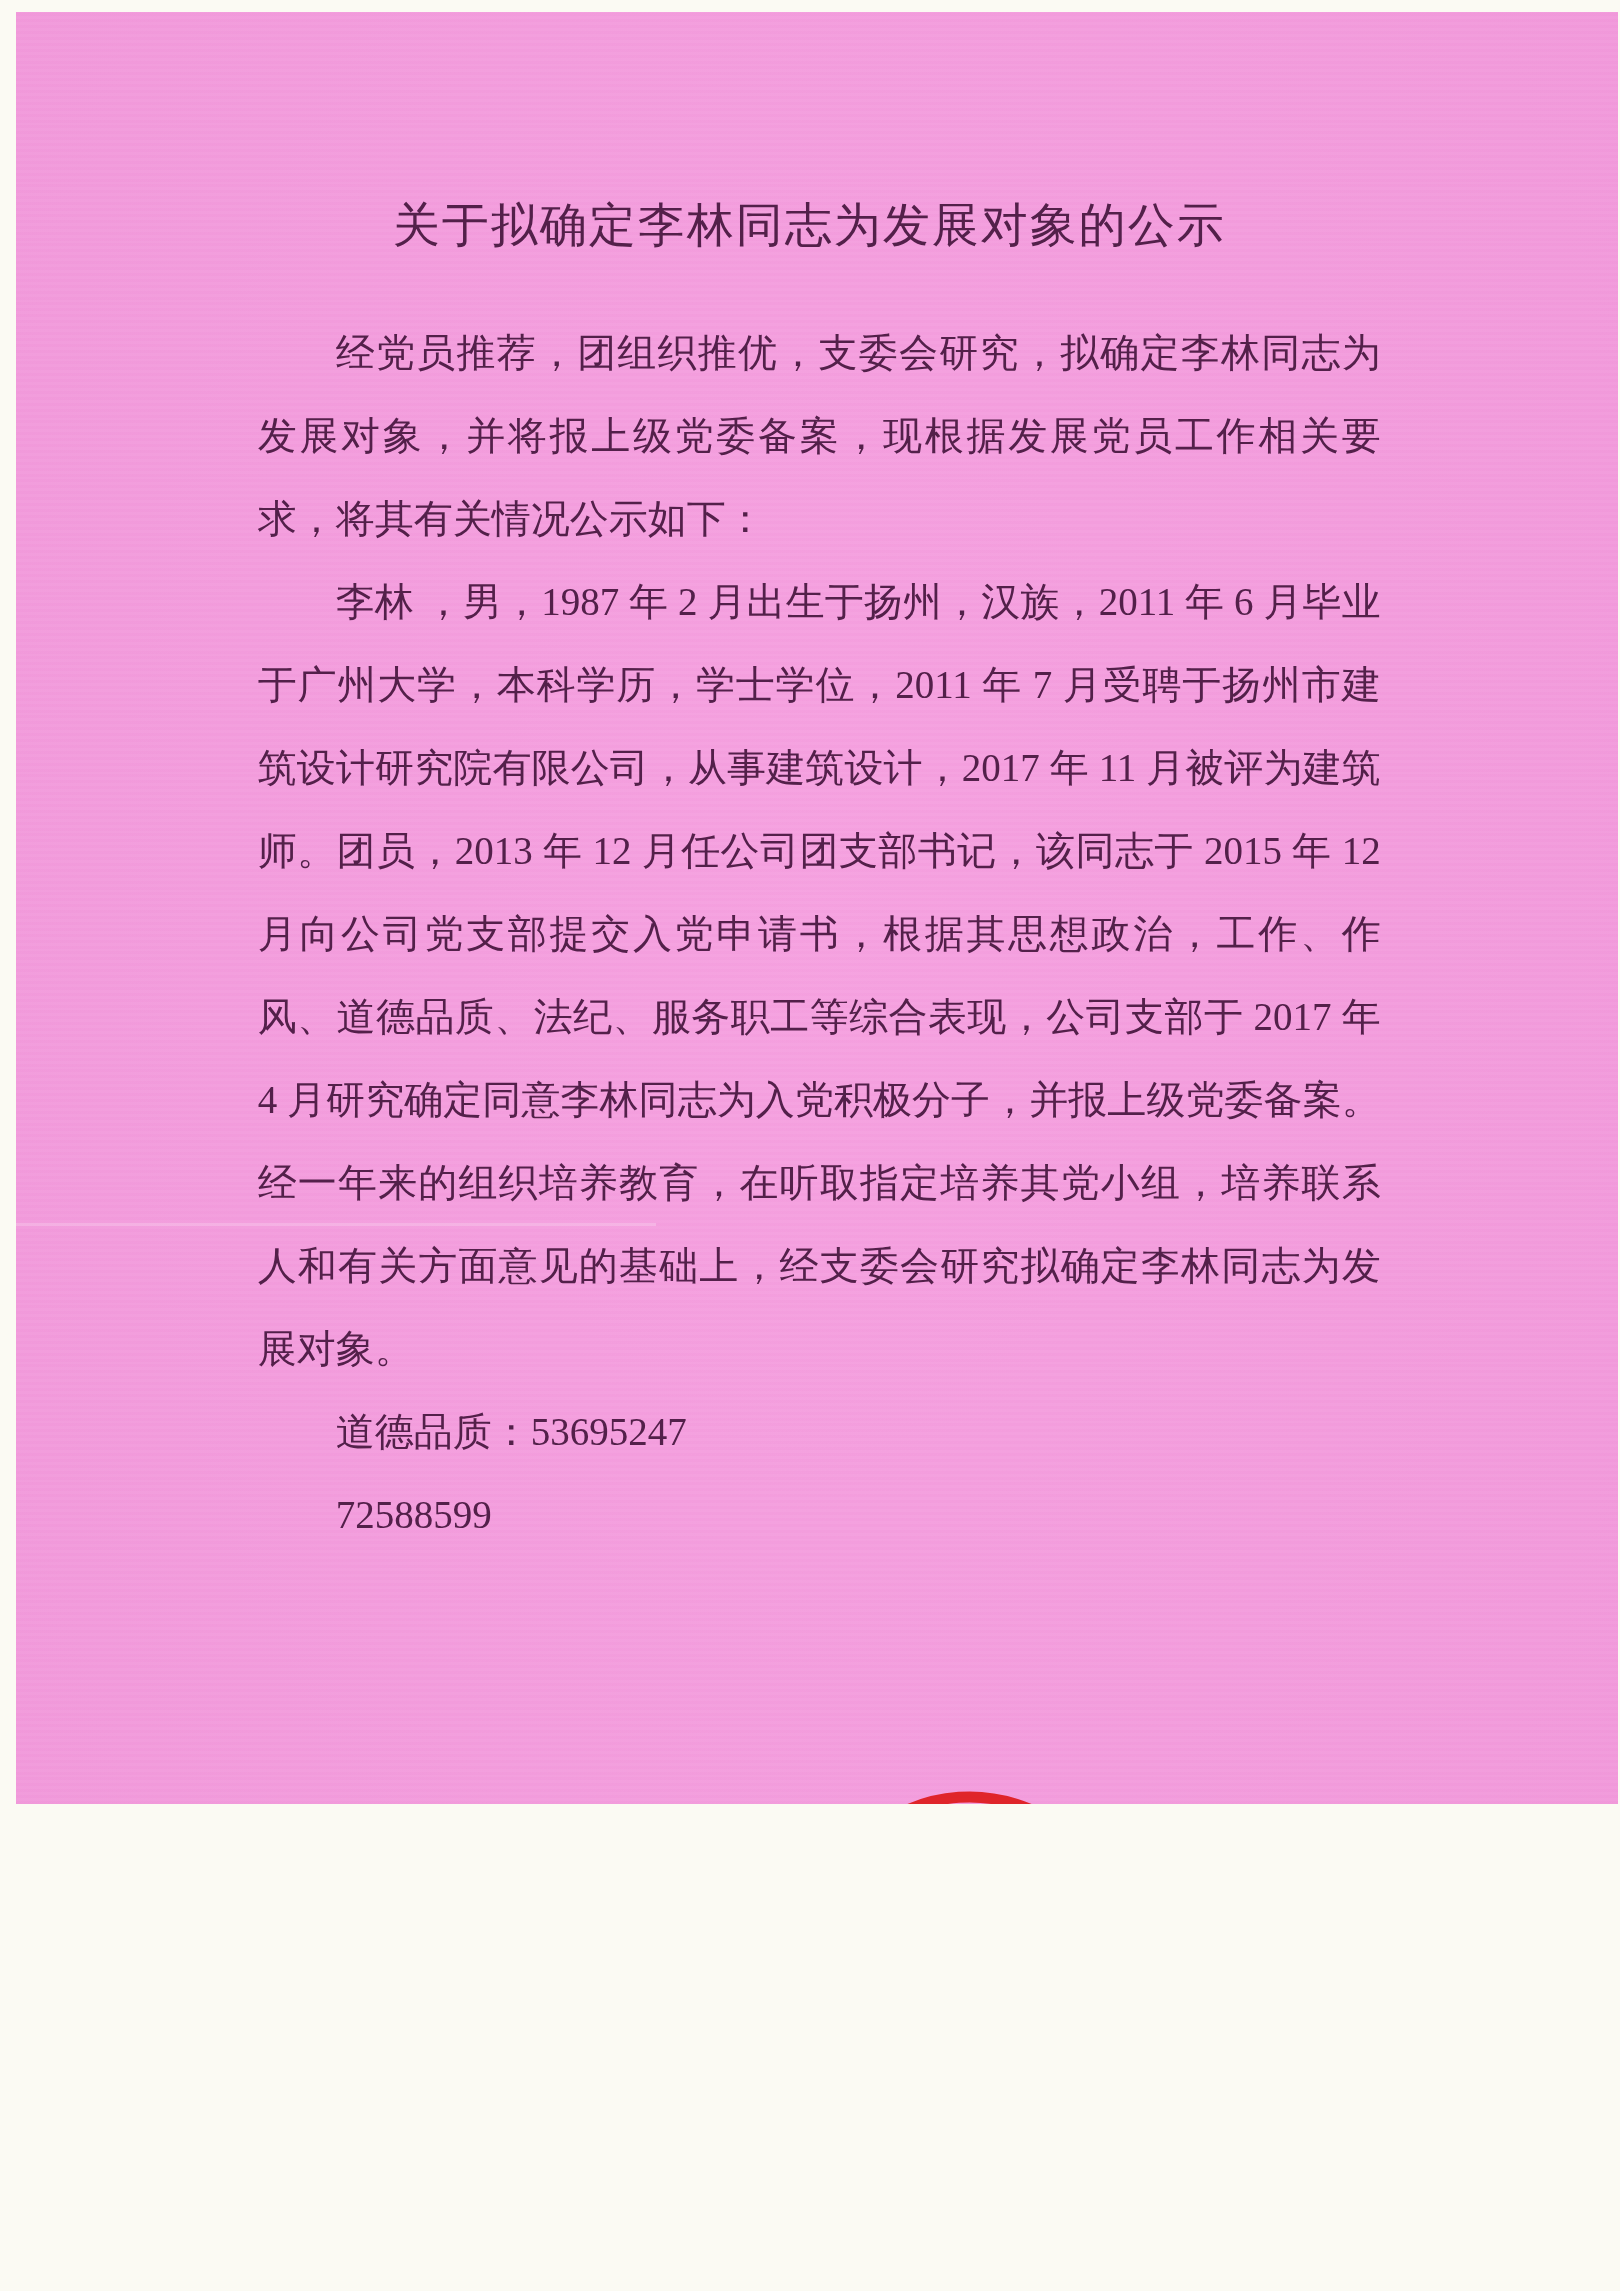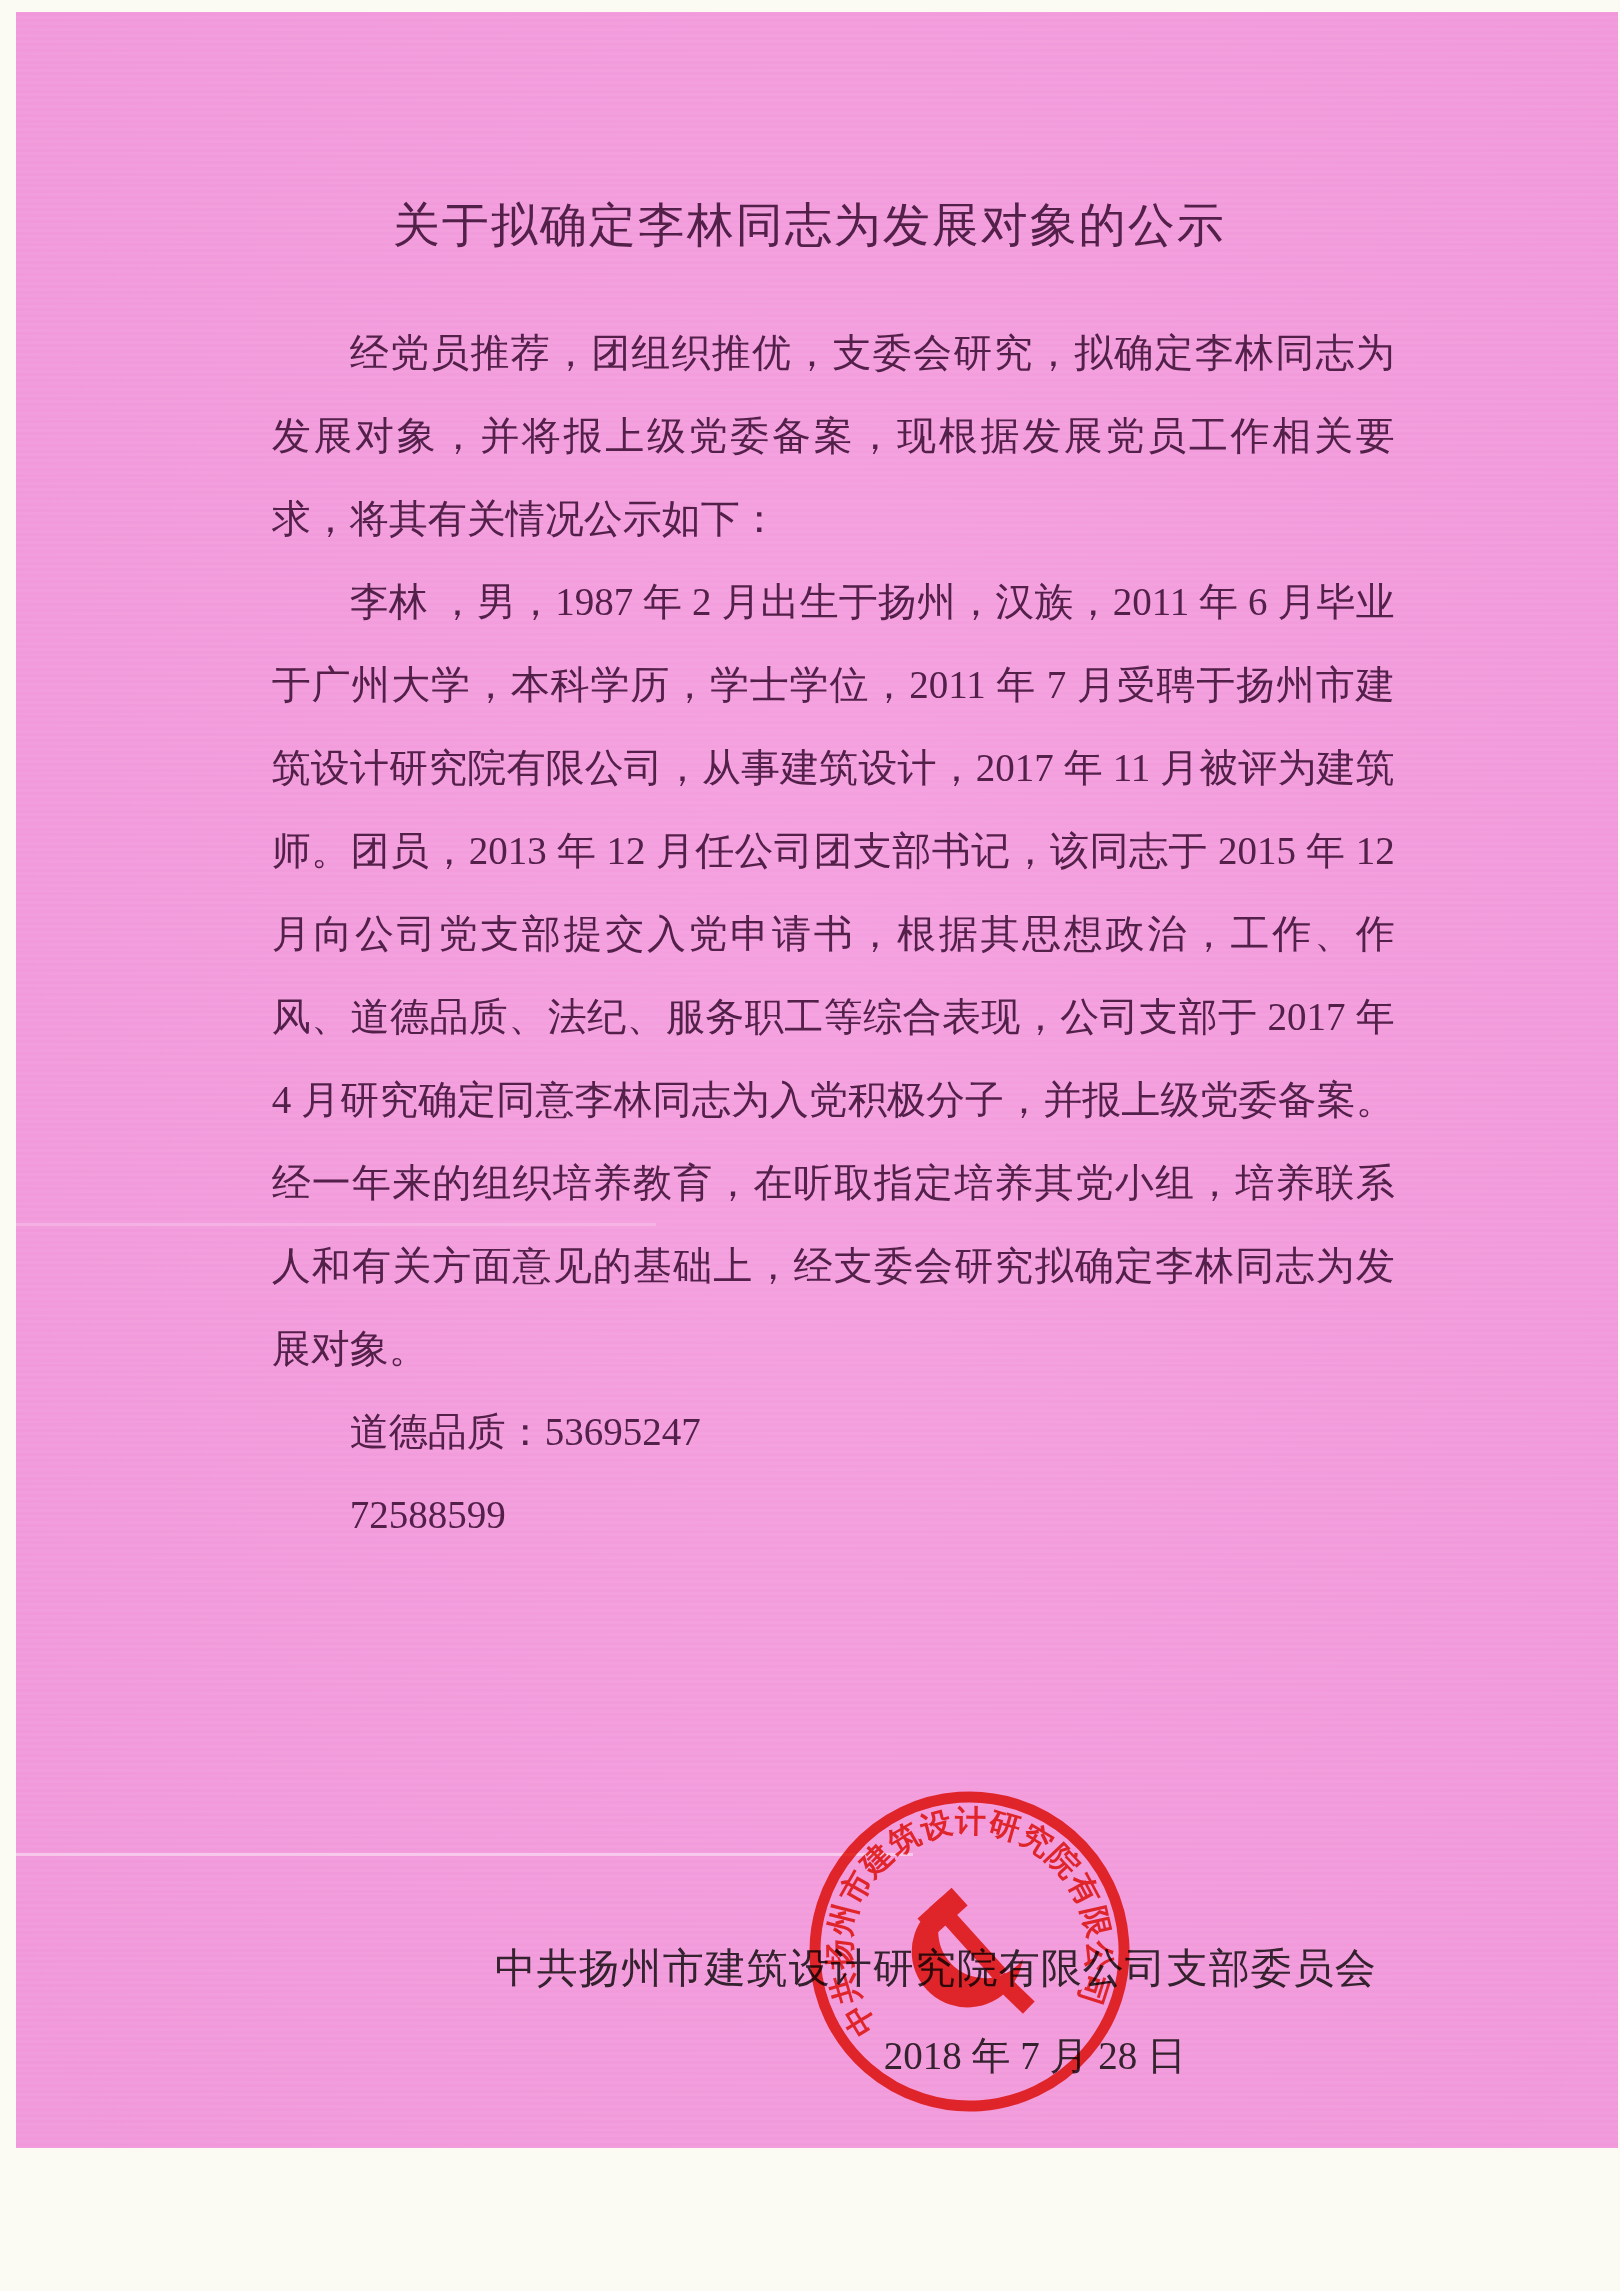--- a/index.html
+++ b/index.html
@@ -4,21 +4,21 @@
 <style>
   html, body {
     margin: 0;
     padding: 0;
     background: #fbfaf3;
     font-family: "Liberation Serif", "DejaVu Serif", serif;
   }
   .scan-canvas {
     position: relative;
     width: 1620px;
-    height: 2148px;
+    height: 1804px;
     background: #fbfaf3;
     overflow: hidden;
   }
   
   .paper {
     position: absolute;
     left: 15.7px;
     top: 11.8px;
     width: 1602px;
     height: 2261px;
@@ -44,21 +44,21 @@
     top: 182px;
     width: 1137px;
     text-align: center;
     font-size: 47px;
     letter-spacing: 2px;
     color: #53204a;
     white-space: nowrap;
   }
   .body-text {
     position: absolute;
-    left: 256px;
+    left: 242px;
     top: 299px;
     width: 1123px;
     font-size: 39px;
     line-height: 83px;
     text-align: justify;
     text-justify: inter-ideograph;
     color: #53204a;
   }
   .body-text p {
     margin: 0;

